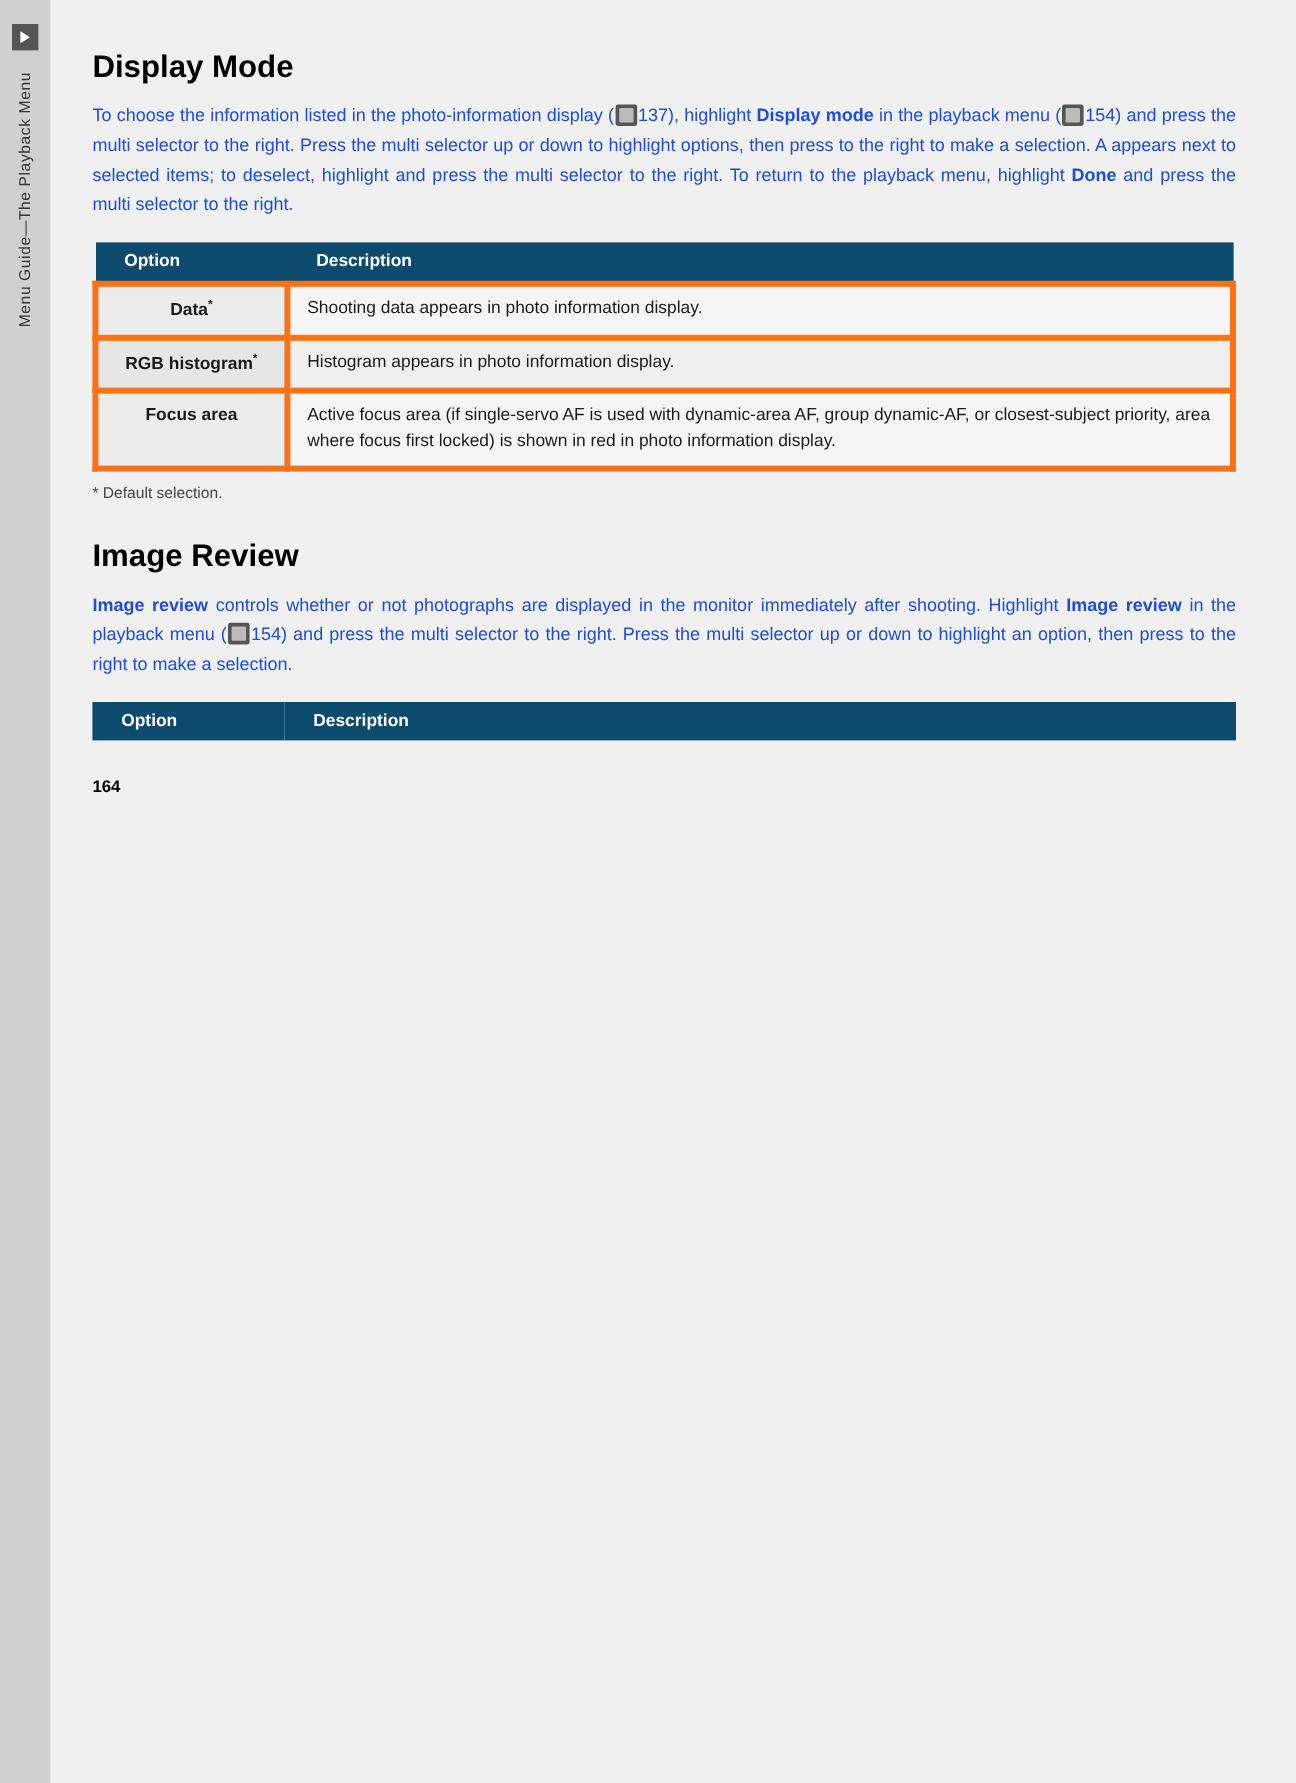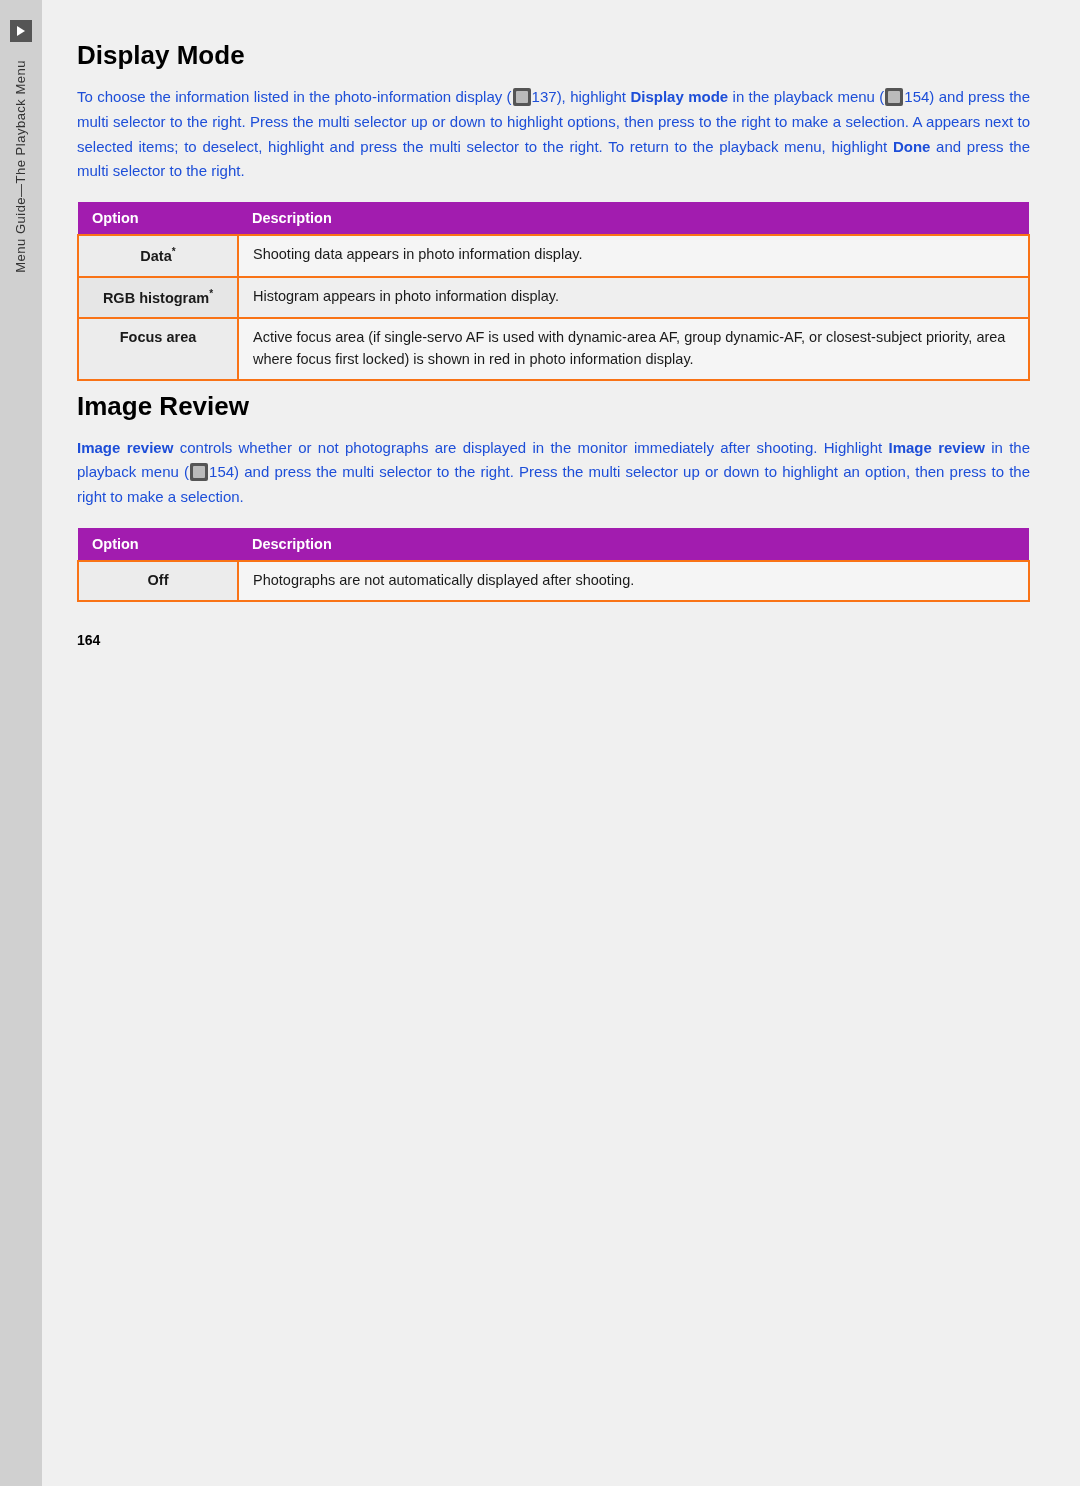--- a/index.html
+++ b/index.html
@@ -99,35 +99,35 @@
     }
 
     table {
       width: 100%;
       border-collapse: collapse;
       margin-bottom: 10px;
       font-size: 14.5px;
     }
 
     table thead tr th {
-      background: #a21caf;
+      background: #0c4a6e;
       color: #fff;
-      padding: 8px 14px;
+      padding: 8px 24px;
       text-align: left;
       font-weight: 600;
       font-size: 14.5px;
     }
 
     table thead tr th:first-child {
       width: 160px;
     }
 
     table tbody tr td {
       padding: 8px 14px;
-      border: 2px solid #f97316;
+      border: 5px solid #f97316;
       background: #f5f5f5;
       vertical-align: top;
       line-height: 1.5;
     }
 
     table tbody tr td:first-child {
       font-weight: 700;
       width: 160px;
       background: #ececec;
       text-align: center;
@@ -195,37 +195,34 @@
         <td>RGB histogram<sup>*</sup></td>
         <td>Histogram appears in photo information display.</td>
       </tr>
       <tr>
         <td>Focus area</td>
         <td>Active focus area (if single-servo AF is used with dynamic-area AF, group dynamic-AF, or closest-subject priority, area where focus first locked) is shown in red in photo information display.</td>
       </tr>
     </tbody>
   </table>
 
+  <p class="footnote">* Default selection.</p>
 
   <h2 class="section-title">Image Review</h2>
 
   <p class="body-text">
     <span class="bold">Image review</span><span> controls whether or not photographs are displayed in the monitor immediately after shooting.  Highlight </span><span class="bold">Image review</span><span> in the playback menu (</span><span class="menu-icon-inline"></span><span>154</span><span>) and press the multi selector to the right.  Press the multi selector up or down to highlight an option, then press to the right to make a selection.</span>
   </p>
 
   <table>
     <thead>
       <tr>
         <th>Option</th>
         <th>Description</th>
       </tr>
     </thead>
     <tbody>
-      <tr>
-        <td>Off</td>
-        <td>Photographs are not automatically displayed after shooting.</td>
-      </tr>
     </tbody>
   </table>
 
   <p class="page-number">164</p>
 
 </div>
 
 </body></html>

